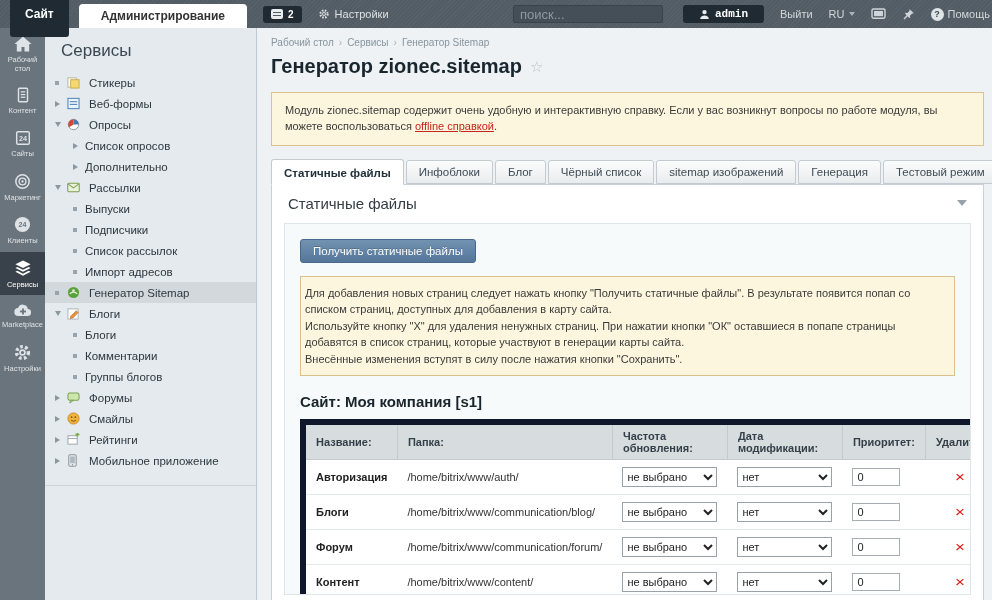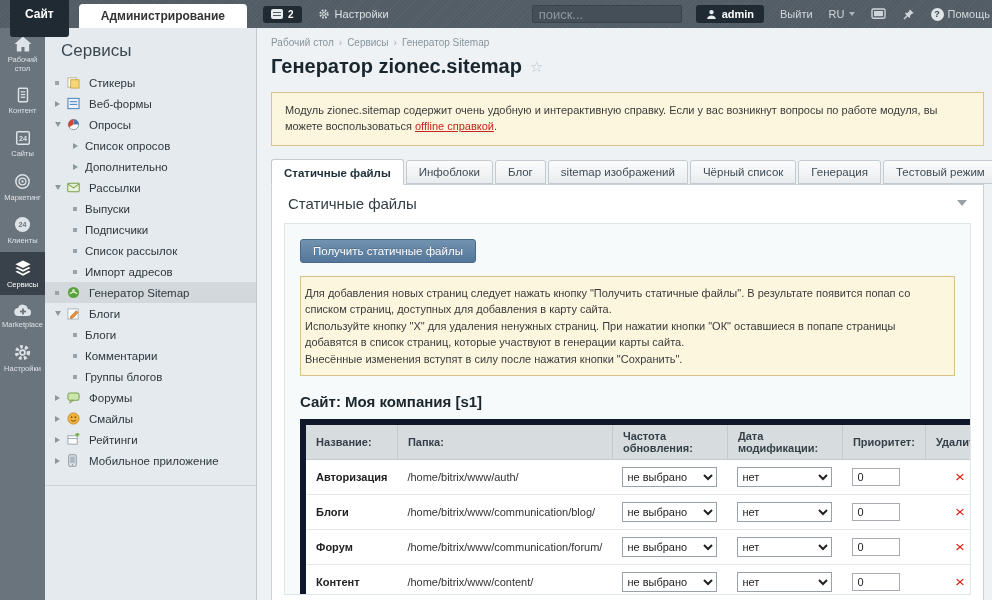--- a/index.html
+++ b/index.html
@@ -15,21 +15,21 @@
     display:flex; align-items:center; border-radius:4px 4px 0 0; margin-left:10px; align-self:flex-end; }
   .nbadge { background:#1f2a33; border-radius:3px; padding:3px 8px; margin-left:16px; display:flex; align-items:center; gap:5px; }
   .nbadge .bico { width:12px; height:10px; background:#e8edf0; border-radius:2px; position:relative; }
   .nbadge .bico::before { content:""; position:absolute; left:2px; top:3px; width:8px; height:1px; background:#525c64; box-shadow:0 3px 0 #525c64; }
   .nbadge .cnt { color:#fff; font-weight:bold; font-size:10px; }
   .tb-item { display:flex; align-items:center; gap:5px; margin-left:16px; font-size:11px; color:#dbe1e5; cursor:pointer; }
   .tb-right { margin-left:auto; display:flex; align-items:center; }
   .search { background:#454f58; border:1px solid #39434c; border-radius:2px; height:18px; width:150px; display:flex; align-items:center; padding:0 6px; }
   .search input { background:transparent; border:none; outline:none; color:#cfd6db; font-size:13px; flex:1; font-family:inherit; }
   .search input::placeholder { color:#8d99a2; }
-  .userpill { background:#1f2a33; border-radius:3px; padding:3px 10px; display:flex; align-items:center; gap:5px; margin-left:14px; color:#fff; font-weight:bold; font-size:11px; cursor:pointer; }
+  .userpill { background:#1f2a33; border-radius:3px; padding:3px 16px; display:flex; align-items:center; gap:5px; margin-left:20px; color:#fff; font-weight:bold; font-size:11px; cursor:pointer;font-family:Liberation Mono, monospace; }
   .plain { margin-left:16px; font-size:11px; color:#d0d7dc; cursor:pointer; display:flex; align-items:center; gap:4px; }
   .caret { width:0; height:0; border-left:3px solid transparent; border-right:3px solid transparent; border-top:4px solid #aab4bb; display:inline-block; }
   .helpq { width:13px; height:13px; border-radius:50%; background:#dfe4e7; color:#3a444c; font-weight:bold; font-size:9px; display:flex; align-items:center; justify-content:center; }
   svg.tbi { display:block; }
 
   
   .layout { display:flex; height:572px; }
 
   
   .rail { width:45px; background:#6a747d; display:flex; flex-direction:column; flex-shrink:0; }
@@ -373,22 +373,22 @@
     </div>
 
     <div class="banner">
       <span>Модуль zionec.sitemap содержит очень удобную и интерактивную справку. Если у вас возникнут вопросы по работе модуля, вы можете воспользоваться </span><a>offline справкой</a><span>.</span>
     </div>
 
     <div class="tabsrow">
       <div class="tab active">Статичные файлы</div>
       <div class="tab">Инфоблоки</div>
       <div class="tab">Блог</div>
+      <div class="tab">Чёрный список</div>
       <div class="tab">sitemap изображений</div>
-      <div class="tab">Чёрный список</div>
       <div class="tab">Генерация</div>
       <div class="tab">Тестовый режим</div>
 
     </div>
 
     <div class="panel">
       <div class="panel-h">
         <span class="pt">Статичные файлы</span>
         <span class="coll"></span>
       </div>

